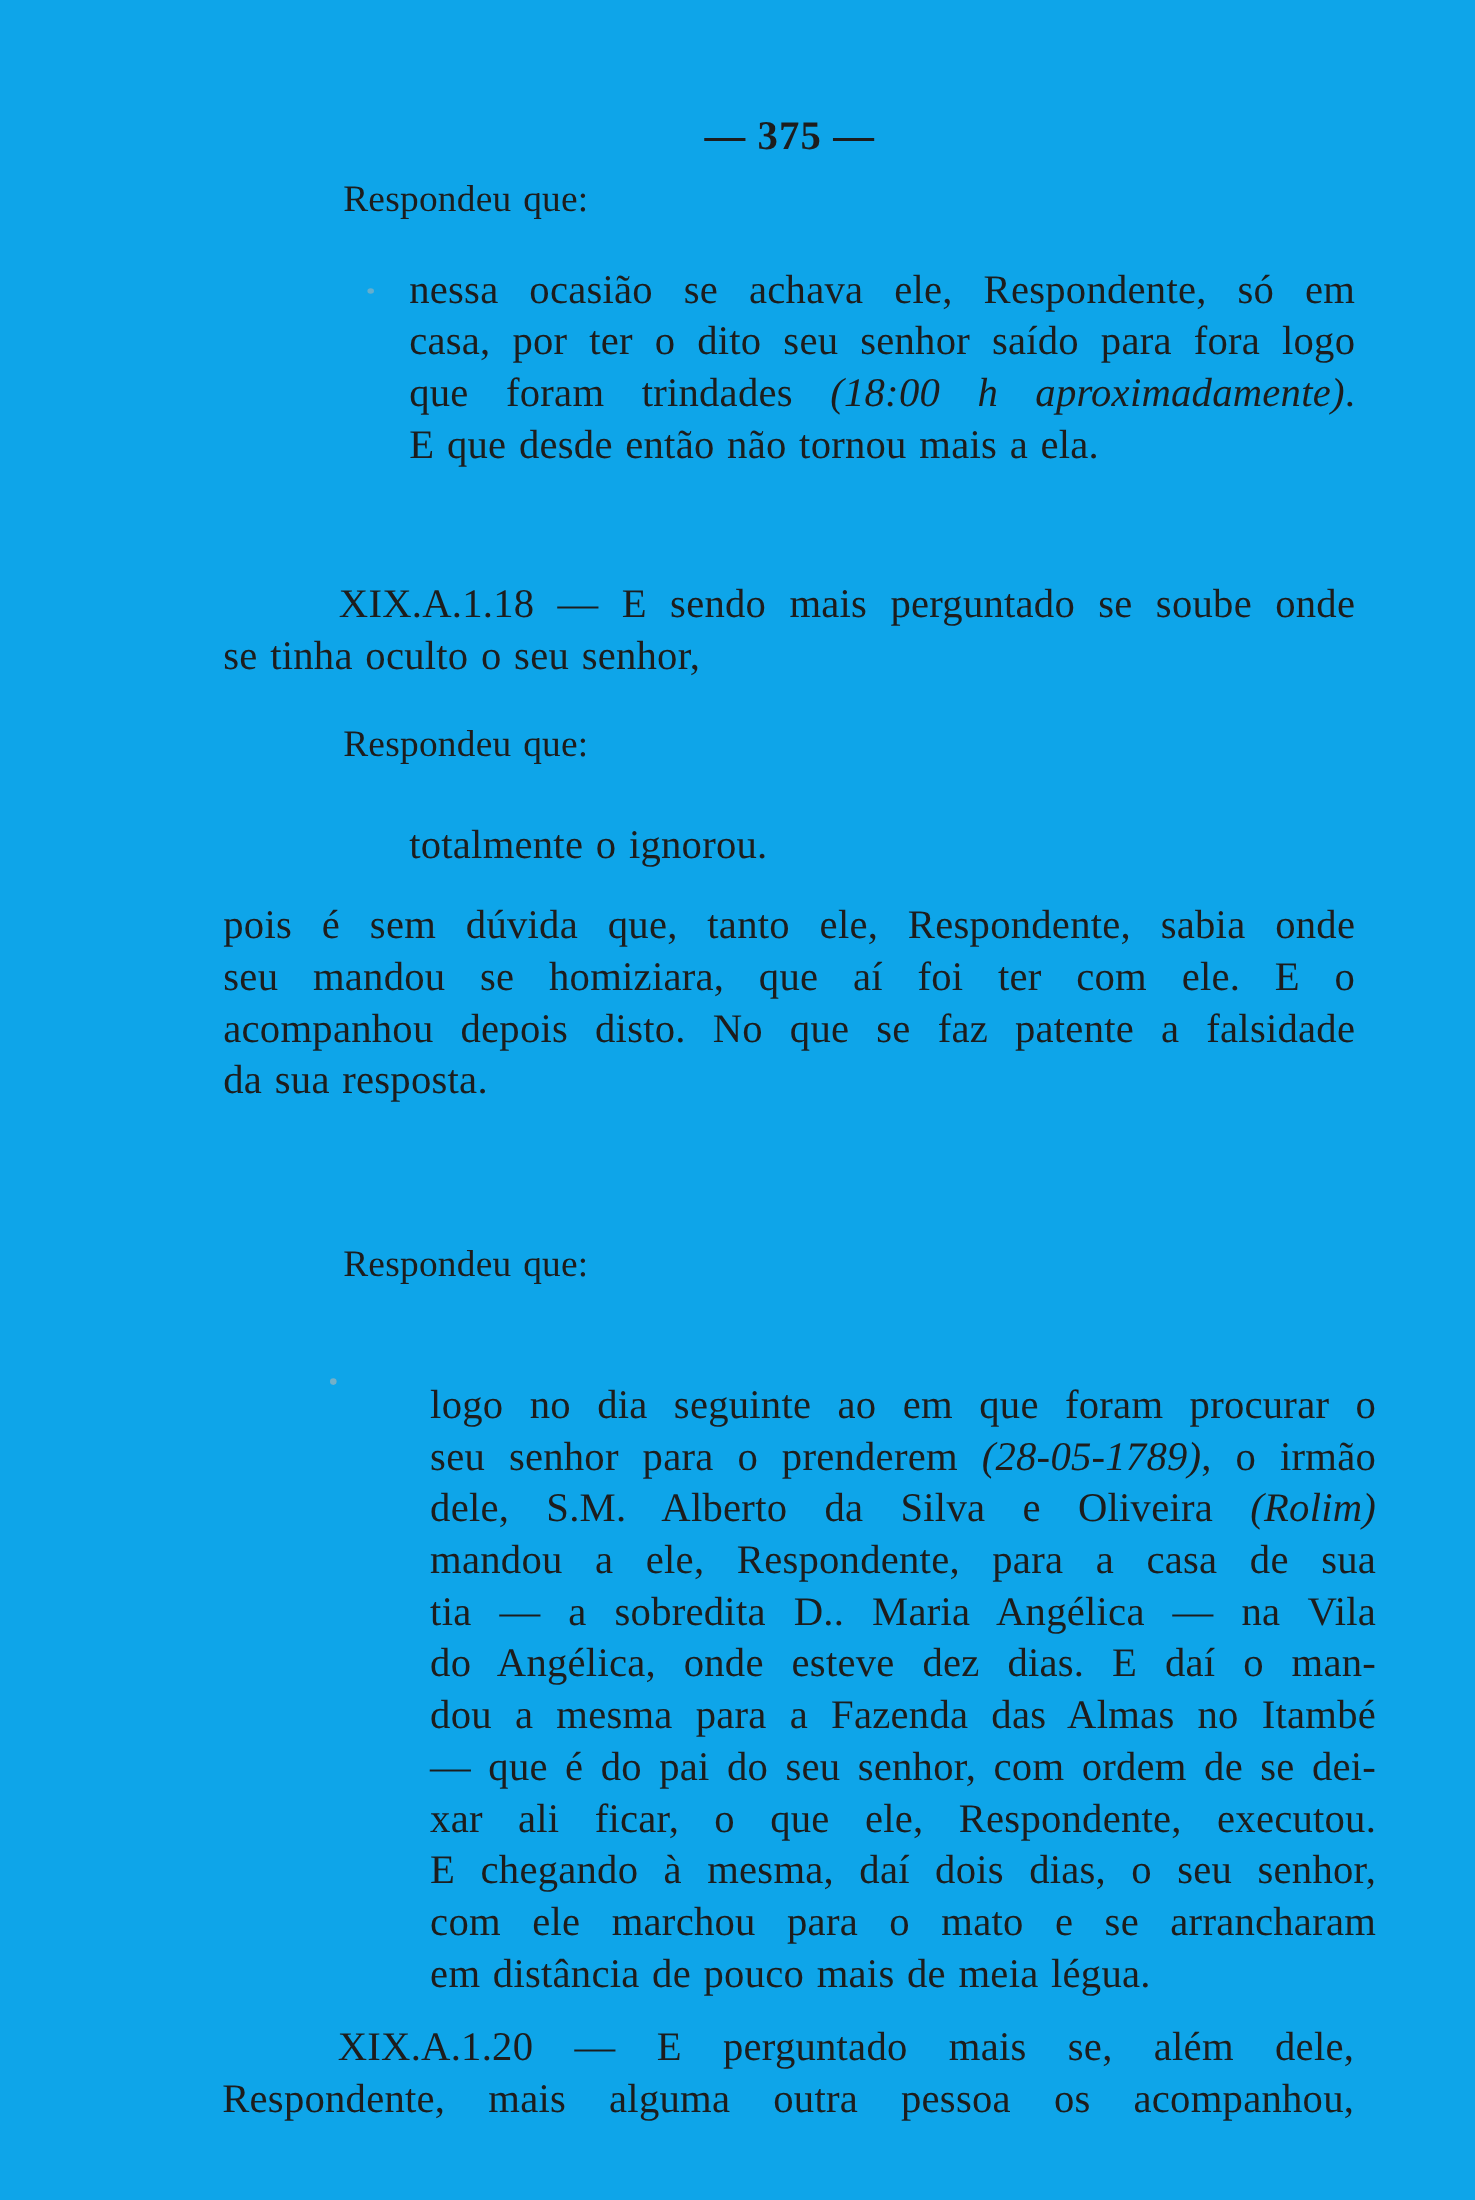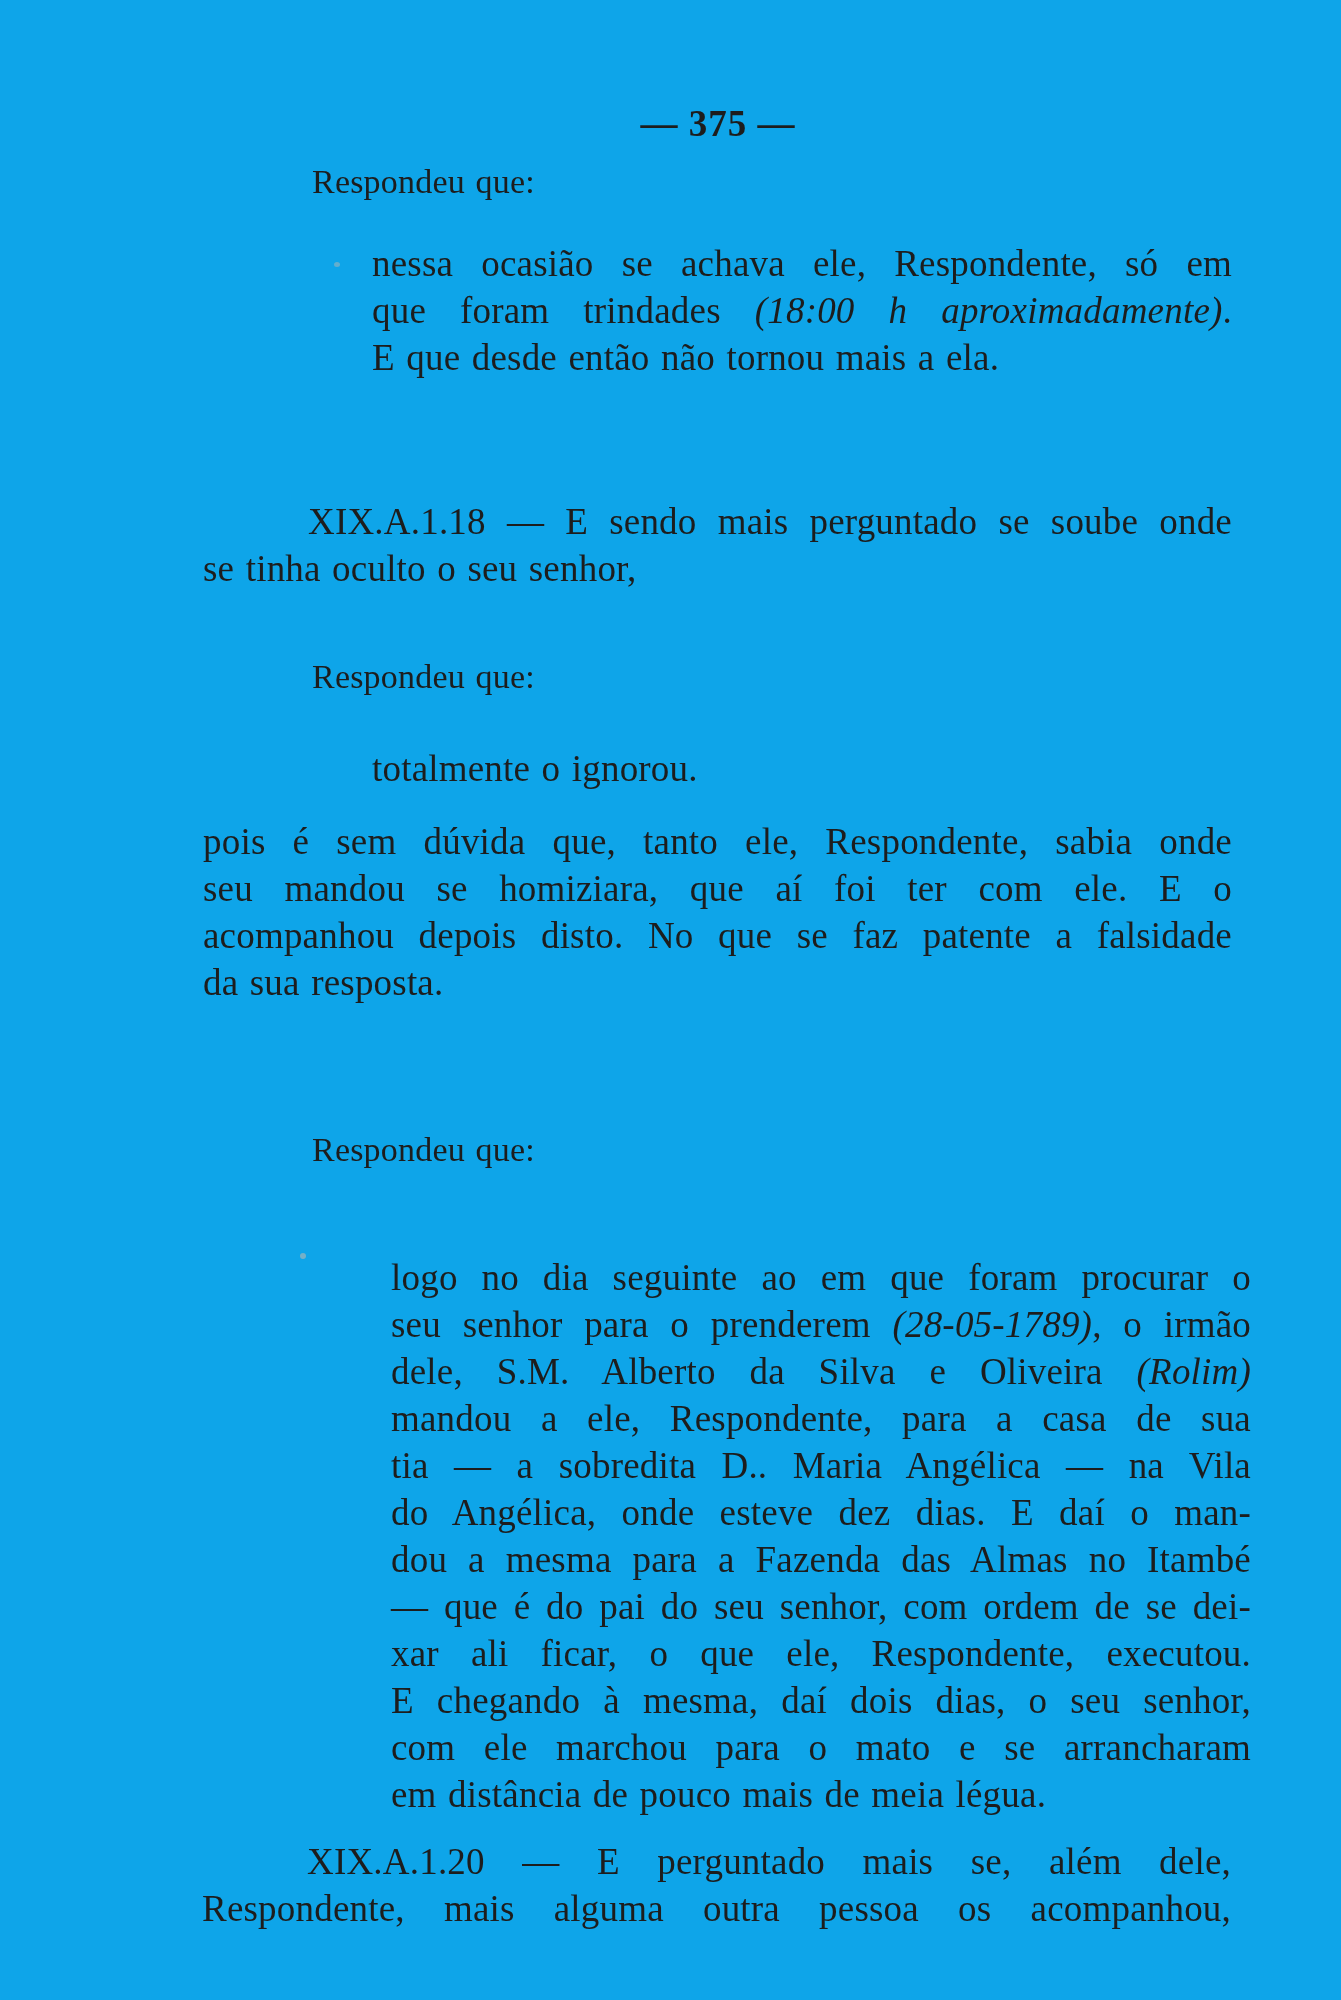--- a/index.html
+++ b/index.html
@@ -50,25 +50,26 @@
 <body>
 
 <div class="page" style="background: #0ea5e9; color: rgb(29, 29, 29); padding-left: 12px;">
 
   <div class="abs page-number" style="top:102px; left:203px; width:1030px;">— 375 —</div>
 
   <div class="abs respondeu body-text" style="top:160px; left:312px;">Respondeu que:</div>
 
   <div class="abs body-text" style="top:240px; left:372px; width:860px;">
     <div class="line">nessa ocasião se achava ele, Respondente, só em</div>
+    <div class="line">casa, por ter o dito seu senhor saído para fora logo</div>
     <div class="line"><span>que foram trindades </span><i>(18:00 h aproximadamente)</i><span>.</span></div>
     <div class="line last">E que desde então não tornou mais a ela.</div>
   </div>
 
-  <div class="abs body-text" style="top:498px; left:203px; width:1029px;">
+  <div class="abs body-text" style="top:526px; left:203px; width:1029px;">
     <div class="line indent">XIX.A.1.18 — E sendo mais perguntado se soube onde</div>
     <div class="line last">se tinha oculto o seu senhor,</div>
   </div>
 
   <div class="abs respondeu body-text" style="top:655px; left:312px;">Respondeu que:</div>
 
   <div class="abs body-text" style="top:745px; left:372px; width:860px;">
     <div class="line last">totalmente o ignorou.</div>
   </div>
 

